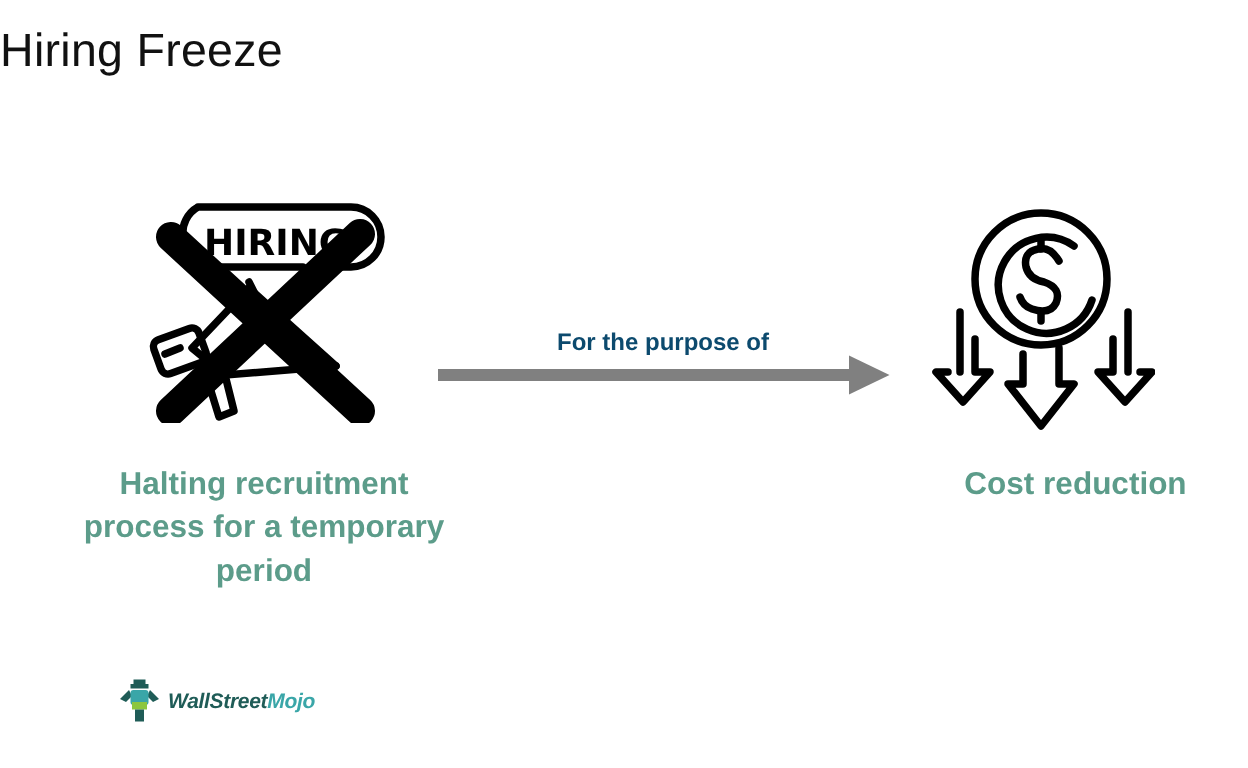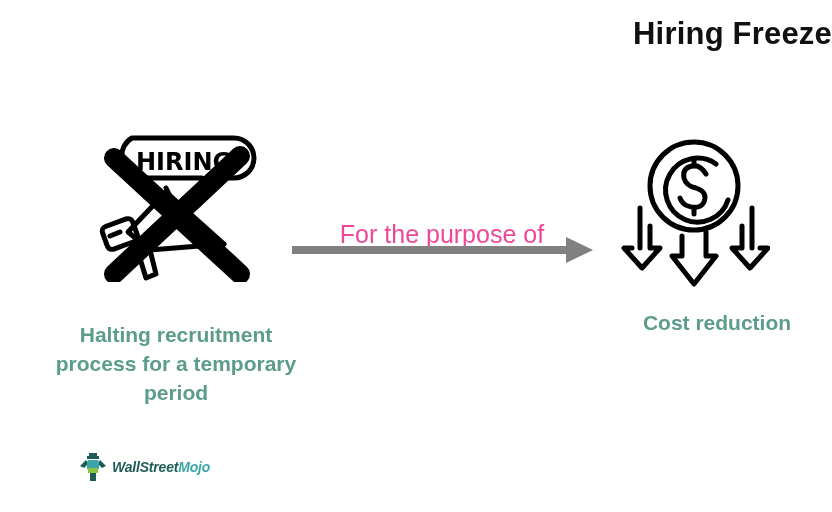--- a/index.html
+++ b/index.html
@@ -1,33 +1,33 @@
 <!DOCTYPE html>
 <html><head>
 <meta charset="utf-8">
 <style>
   html, body { margin: 0; padding: 0; }
   body {
     width: 832px; height: 512px; background: #ffffff; position: relative; overflow: hidden;
     font-family: "Liberation Sans", "DejaVu Sans", sans-serif;
   }
   .title {
-    position: absolute; left: 0; top: 16px; width: 100%; text-align: right;
-    font-size: 31px; font-weight: bold; color: #111111; letter-spacing: 0.2px;
+    position: absolute; left: 0; top: 16px; width: 100%; text-align: left;
+    font-size: 31px; font-weight: normal; color: #111111; letter-spacing: 0.2px;
   }
   .icon-left { position: absolute; left: 92px; top: 126px; width: 180px; height: 156px; }
   .icon-right { position: absolute; left: 620px; top: 136px; width: 150px; height: 160px; }
   .arrow { position: absolute; left: 290px; top: 234px; width: 305px; height: 32px; }
   .arrow-label {
     position: absolute; left: 292px; top: 220px; width: 300px; text-align: center;
-    font-size: 25px; font-weight: normal; color: #ec4899;
+    font-size: 16px; font-weight: bold; color: #0c4a6e;
   }
   .caption-left {
     position: absolute; left: 40px; top: 308px; width: 272px; text-align: center;
-    font-size: 21px; font-weight: bold; color: #5c9c8a; line-height: 29px; margin-top: 12px;
+    font-size: 21px; font-weight: bold; color: #5c9c8a; line-height: 29px;
   }
   .caption-right {
     position: absolute; left: 620px; top: 308px; width: 194px; text-align: center;
     font-size: 21px; font-weight: bold; color: #5c9c8a; line-height: 29px;
   }
   .logo { position: absolute; left: 78px; top: 452px; display: flex; align-items: center; gap: 4px; font-style: italic; }
   .logo-mark { width: 30px; height: 30px; }
   .logo-text { font-size: 14px; font-weight: bold; letter-spacing: -0.2px; }
   .logo-text .w { color: #1f5c57; }
   .logo-text .m { color: #3aa6a8; }

